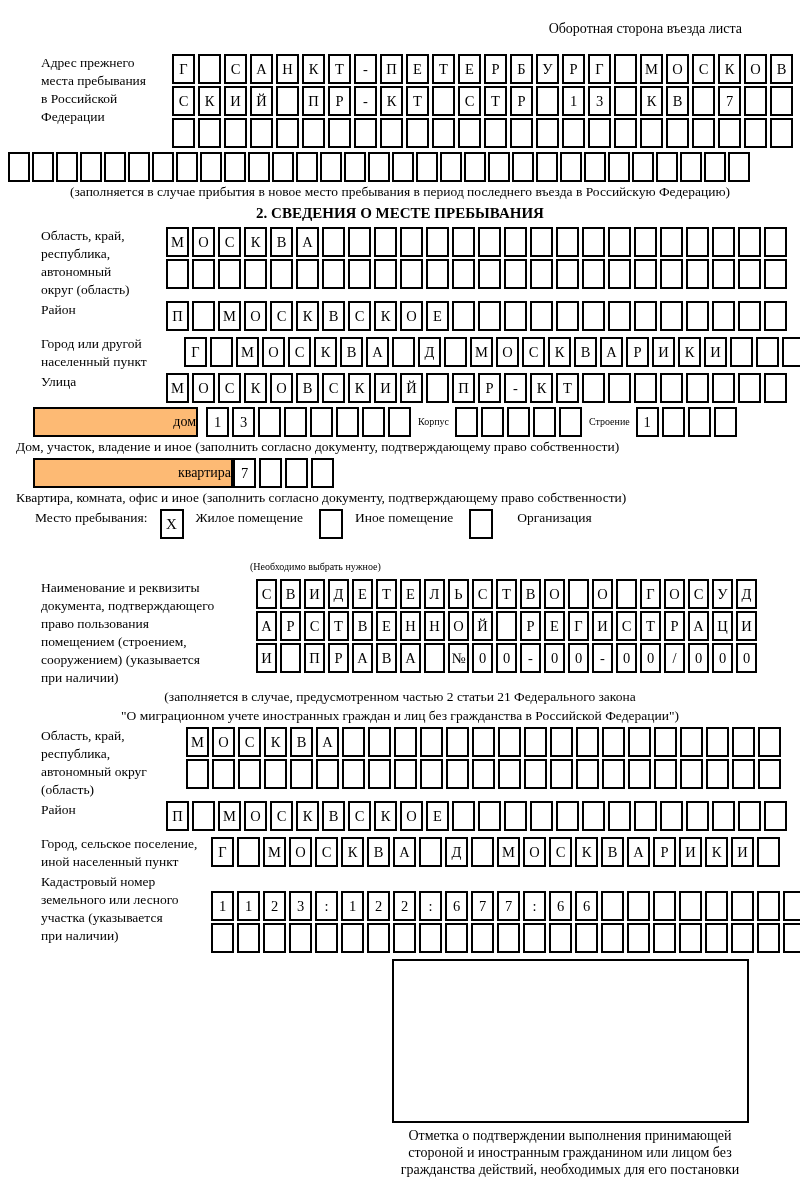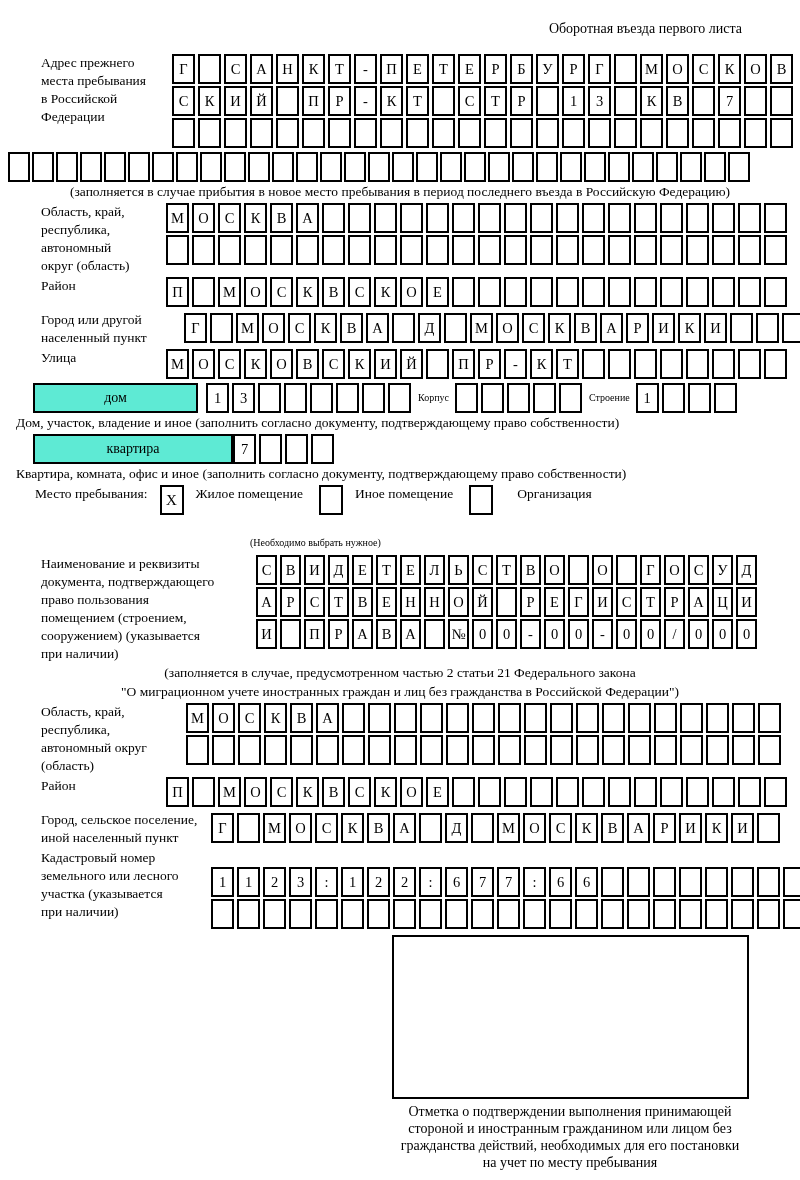--- a/index.html
+++ b/index.html
@@ -28,21 +28,21 @@
     font-size:14.5px;line-height:26px;vertical-align:top;background:#fff;
   }
   .tight .cbox{width:18px;margin-right:2px;}
   .docrow .cbox{width:17px;}
   .fullrow{padding-left:8px;}
   .caption{font-size:13.5px;line-height:16px;margin:1px 0 3px 0;}
   .caption.center{text-align:center;}
   .caption.leftpad{padding-left:16px;}
   .sec-title{margin:4px 0 4px 0;text-align:center;font-weight:bold;font-size:15px;line-height:19px;}
   .inline-row{display:flex;align-items:center;padding-left:33px;margin-bottom:2px;}
-  .wide-box{box-sizing:content-box;border:2px solid #000;height:26px;line-height:26px;text-align:center;font-size:14px;background:#5eead4;}
+  .wide-box{box-sizing:content-box;border:2px solid #000;height:26px;line-height:26px;text-align:right;font-size:14px;background:#fdba74;}
   .dom-box{width:161px;margin-right:8px;}
   .kv-box{width:196px;margin-right:0;}
   .inline-boxes{height:30px;white-space:nowrap;}
   .inline-label{margin:0 6px 0 4px;font-size:10px;}
   .mesto-row{display:flex;align-items:flex-start;padding-left:35px;margin-bottom:18px;height:32px;}
   .mesto-label{margin-right:12px;}
   .checkbox{
     display:inline-block;box-sizing:content-box;width:20px;height:26px;border:2px solid #000;
     text-align:center;font-size:15px;line-height:26px;background:#fff;
   }
@@ -53,35 +53,36 @@
   .kad-offset{margin-top:18px;}
   .stamp-area{margin-left:360px;margin-top:4px;width:420px;}
   .stamp-box{width:353px;height:160px;border:2px solid #000;margin:0 auto;background:#fff;}
   .stamp-caption{margin-top:4px;text-align:center;font-size:14px;line-height:17px;}
 </style>
 </head>
 <body>
 
 <div class="page">
 
-  <div class="header-note">Оборотная въезда первого листа</div>
+  <div class="header-note">Оборотная сторона въезда листа</div>
 
   <section style="margin-top:16px;">
     <div class="frow">
       <div class="flabel w131">Адрес прежнего<br>места пребывания<br>в Российской<br>Федерации</div>
       <div class="rows-stack">
         <div class="boxrow"><span class="cbox">Г</span><span class="cbox"></span><span class="cbox">С</span><span class="cbox">А</span><span class="cbox">Н</span><span class="cbox">К</span><span class="cbox">Т</span><span class="cbox">-</span><span class="cbox">П</span><span class="cbox">Е</span><span class="cbox">Т</span><span class="cbox">Е</span><span class="cbox">Р</span><span class="cbox">Б</span><span class="cbox">У</span><span class="cbox">Р</span><span class="cbox">Г</span><span class="cbox"></span><span class="cbox">М</span><span class="cbox">О</span><span class="cbox">С</span><span class="cbox">К</span><span class="cbox">О</span><span class="cbox">В</span></div>
         <div class="boxrow"><span class="cbox">С</span><span class="cbox">К</span><span class="cbox">И</span><span class="cbox">Й</span><span class="cbox"></span><span class="cbox">П</span><span class="cbox">Р</span><span class="cbox">-</span><span class="cbox">К</span><span class="cbox">Т</span><span class="cbox"></span><span class="cbox">С</span><span class="cbox">Т</span><span class="cbox">Р</span><span class="cbox"></span><span class="cbox">1</span><span class="cbox">3</span><span class="cbox"></span><span class="cbox">К</span><span class="cbox">В</span><span class="cbox"></span><span class="cbox">7</span><span class="cbox"></span><span class="cbox"></span></div>
         <div class="boxrow"><span class="cbox"></span><span class="cbox"></span><span class="cbox"></span><span class="cbox"></span><span class="cbox"></span><span class="cbox"></span><span class="cbox"></span><span class="cbox"></span><span class="cbox"></span><span class="cbox"></span><span class="cbox"></span><span class="cbox"></span><span class="cbox"></span><span class="cbox"></span><span class="cbox"></span><span class="cbox"></span><span class="cbox"></span><span class="cbox"></span><span class="cbox"></span><span class="cbox"></span><span class="cbox"></span><span class="cbox"></span><span class="cbox"></span><span class="cbox"></span></div>
       </div>
     </div>
     <div class="boxrow tight fullrow"><span class="cbox"></span><span class="cbox"></span><span class="cbox"></span><span class="cbox"></span><span class="cbox"></span><span class="cbox"></span><span class="cbox"></span><span class="cbox"></span><span class="cbox"></span><span class="cbox"></span><span class="cbox"></span><span class="cbox"></span><span class="cbox"></span><span class="cbox"></span><span class="cbox"></span><span class="cbox"></span><span class="cbox"></span><span class="cbox"></span><span class="cbox"></span><span class="cbox"></span><span class="cbox"></span><span class="cbox"></span><span class="cbox"></span><span class="cbox"></span><span class="cbox"></span><span class="cbox"></span><span class="cbox"></span><span class="cbox"></span><span class="cbox"></span><span class="cbox"></span><span class="cbox"></span></div>
     <div class="caption center">(заполняется в случае прибытия в новое место пребывания в период последнего въезда в Российскую Федерацию)</div>
   </section>
 
+  <div class="sec-title">2. СВЕДЕНИЯ О МЕСТЕ ПРЕБЫВАНИЯ</div>
 
   <section>
     <div class="frow">
       <div class="flabel w125">Область, край,<br>республика,<br>автономный<br>округ (область)</div>
       <div class="rows-stack">
         <div class="boxrow"><span class="cbox">М</span><span class="cbox">О</span><span class="cbox">С</span><span class="cbox">К</span><span class="cbox">В</span><span class="cbox">А</span><span class="cbox"></span><span class="cbox"></span><span class="cbox"></span><span class="cbox"></span><span class="cbox"></span><span class="cbox"></span><span class="cbox"></span><span class="cbox"></span><span class="cbox"></span><span class="cbox"></span><span class="cbox"></span><span class="cbox"></span><span class="cbox"></span><span class="cbox"></span><span class="cbox"></span><span class="cbox"></span><span class="cbox"></span><span class="cbox"></span></div>
         <div class="boxrow"><span class="cbox"></span><span class="cbox"></span><span class="cbox"></span><span class="cbox"></span><span class="cbox"></span><span class="cbox"></span><span class="cbox"></span><span class="cbox"></span><span class="cbox"></span><span class="cbox"></span><span class="cbox"></span><span class="cbox"></span><span class="cbox"></span><span class="cbox"></span><span class="cbox"></span><span class="cbox"></span><span class="cbox"></span><span class="cbox"></span><span class="cbox"></span><span class="cbox"></span><span class="cbox"></span><span class="cbox"></span><span class="cbox"></span><span class="cbox"></span></div>
       </div>
     </div>
     <div class="frow">

